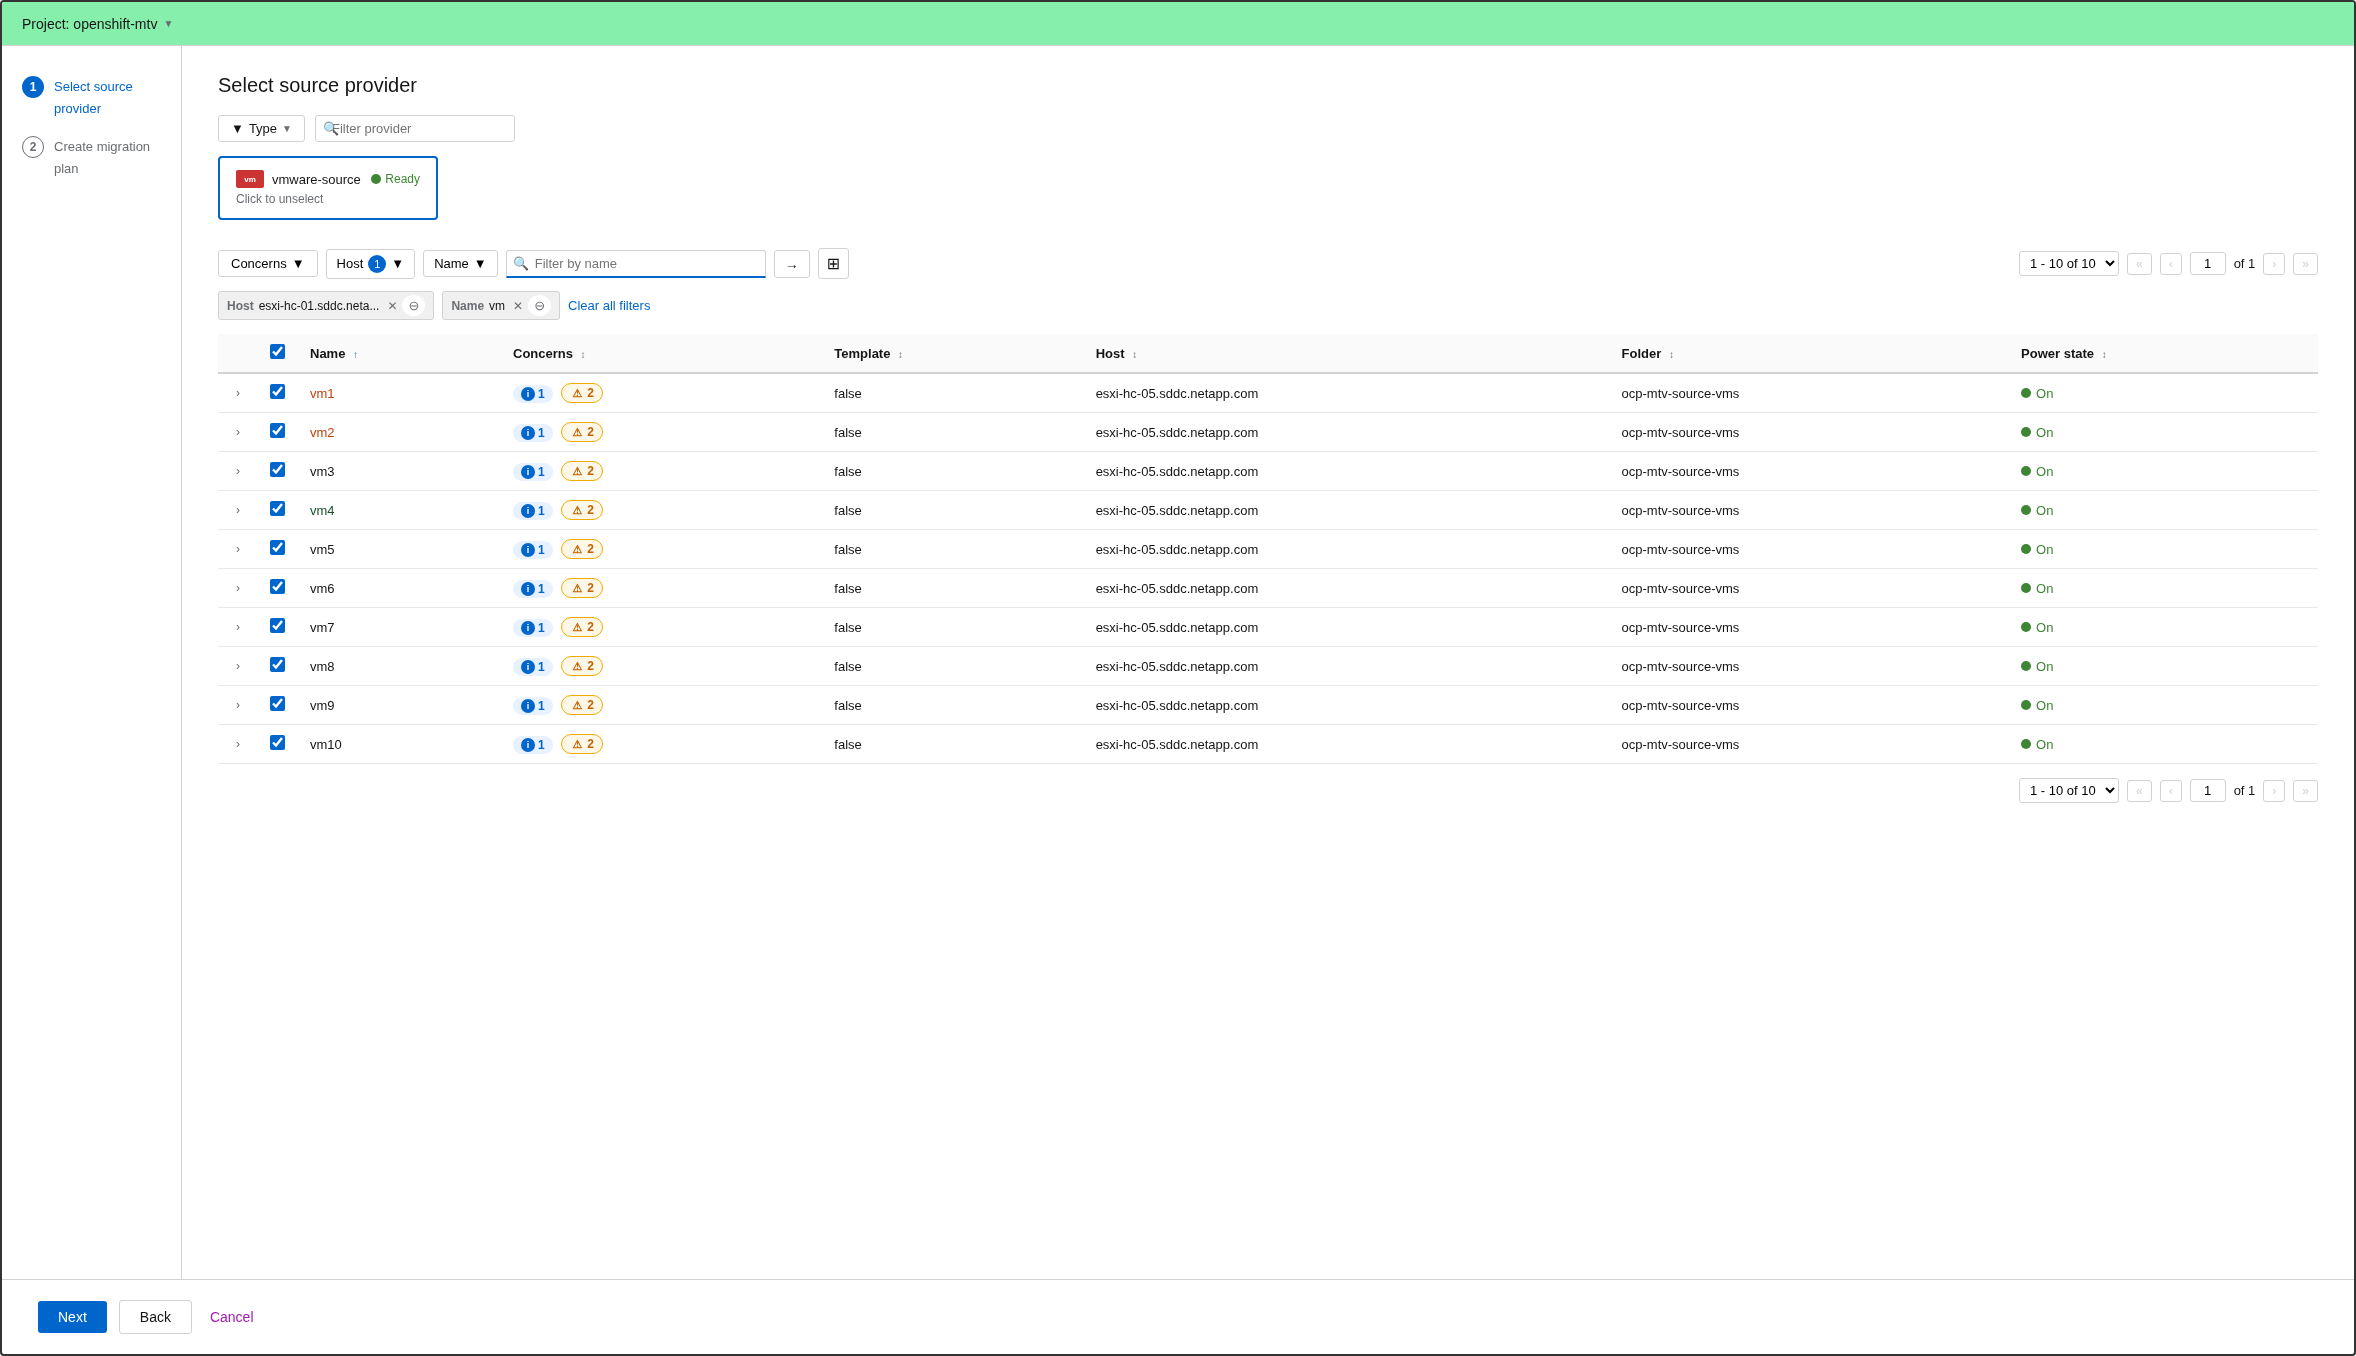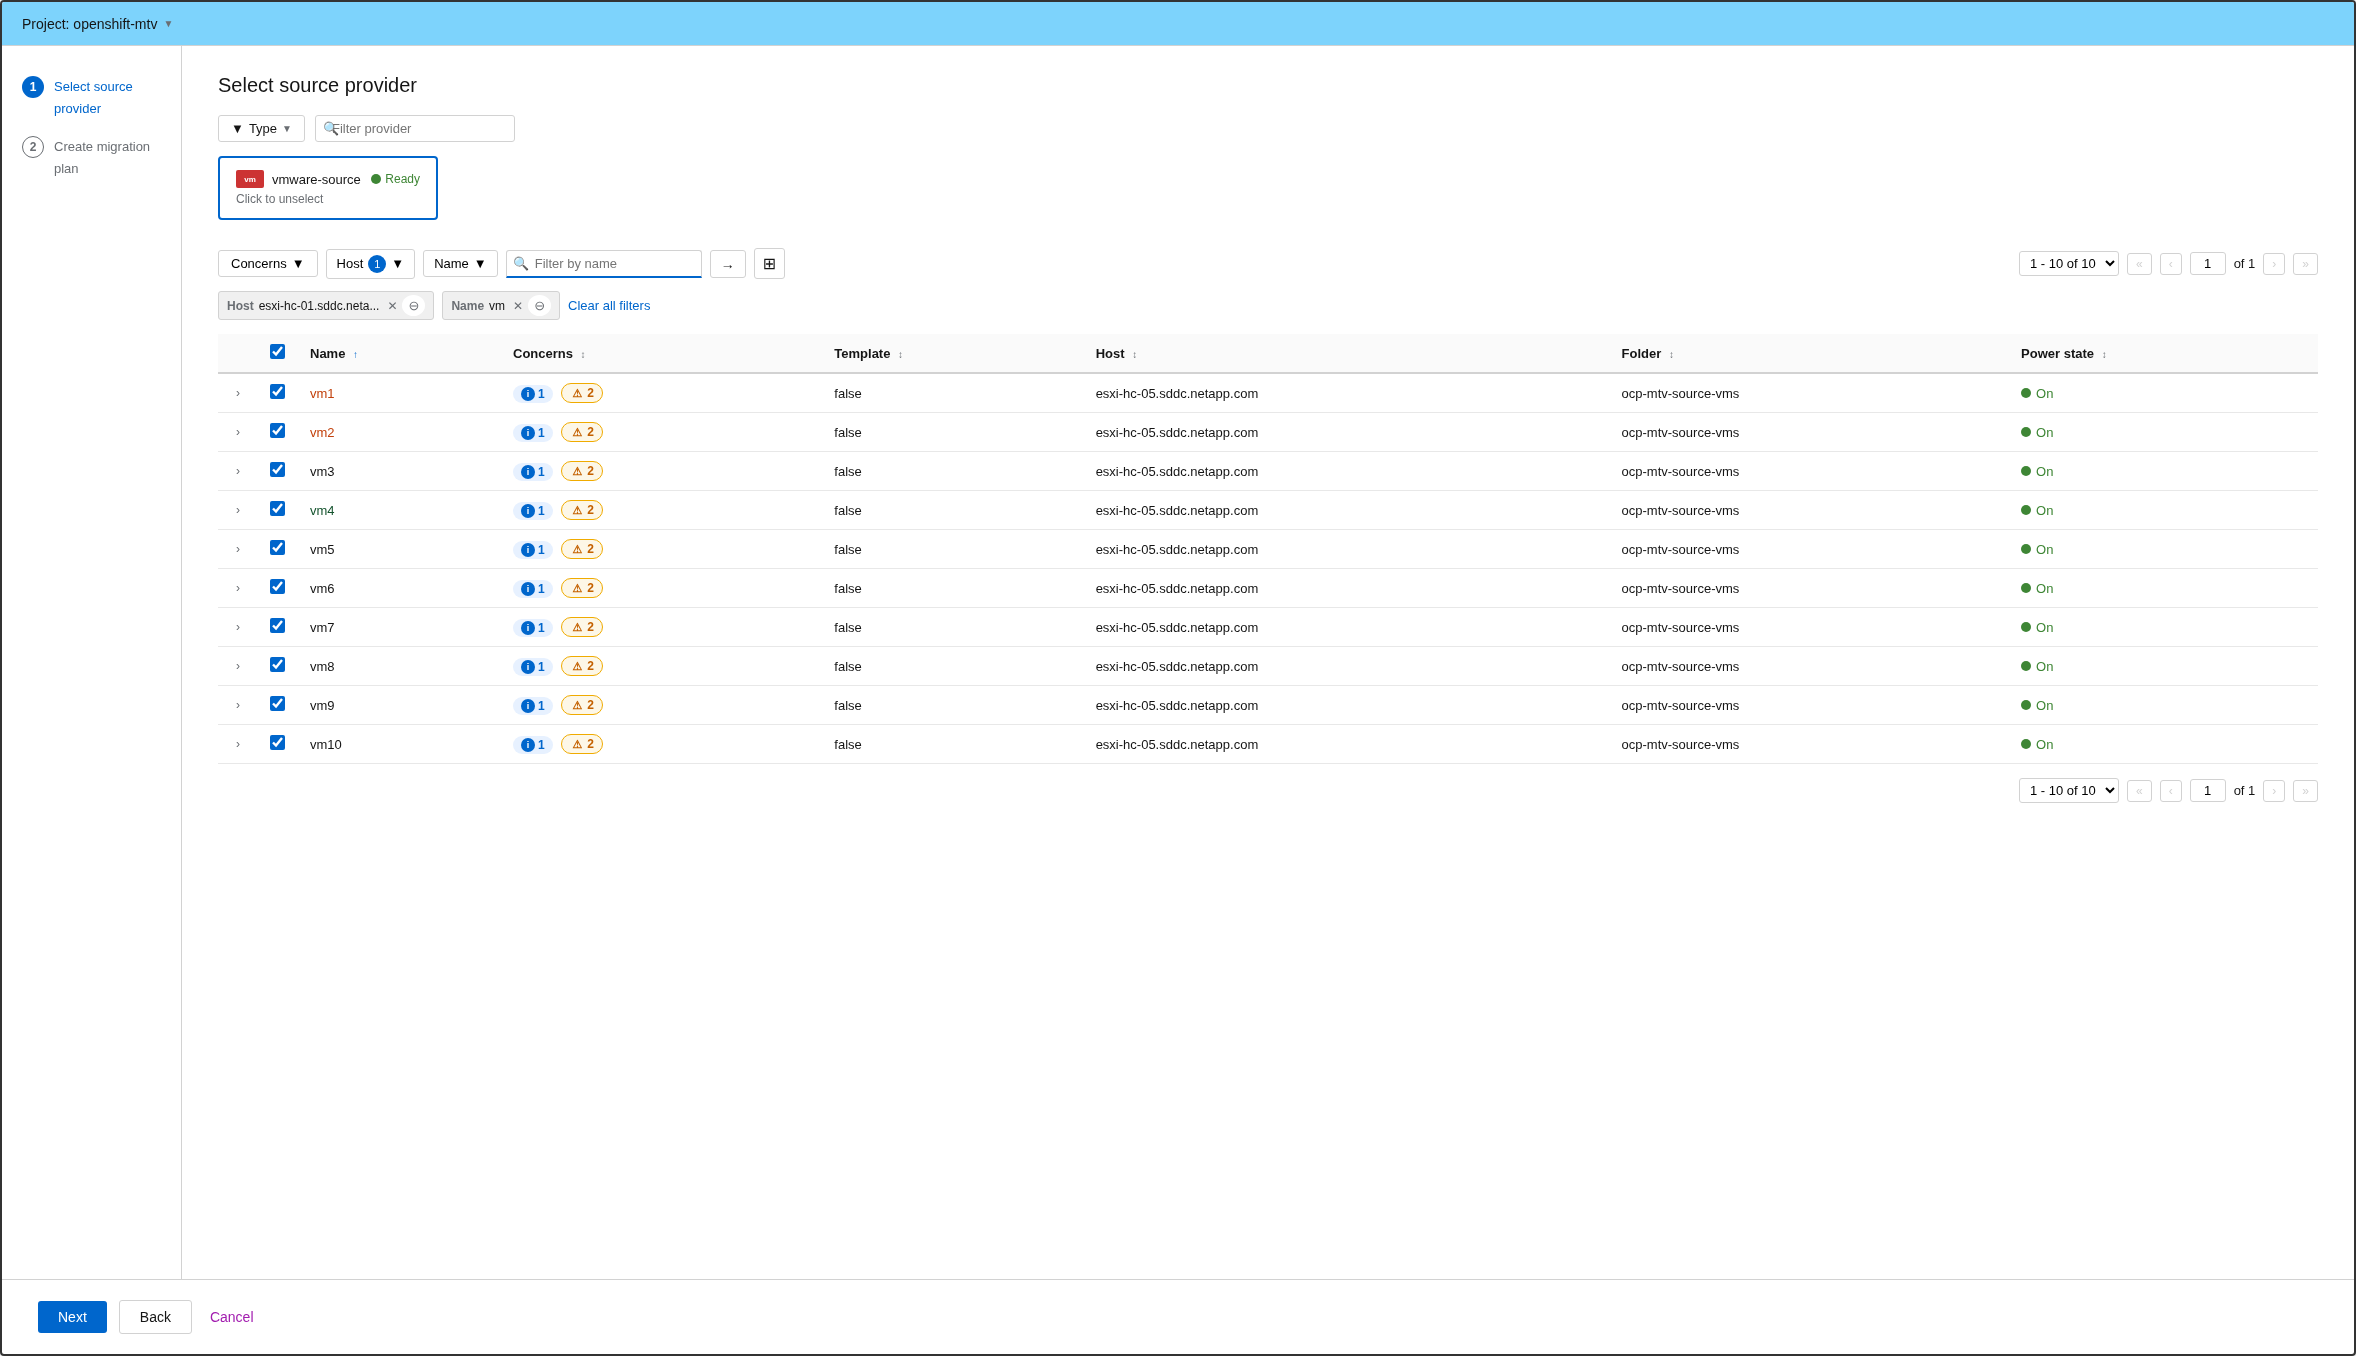--- a/index.html
+++ b/index.html
@@ -15,21 +15,21 @@
       flex-direction: column;
       overflow: hidden;
     }
 
     .top-bar {
       height: 44px;
       border-bottom: 1px solid #d2d2d2;
       display: flex;
       align-items: center;
       padding: 0 20px;
-      background: #7dd3fc;
+      background: #86efac;
     }
 
     .project-label {
       font-size: 14px;
       color: #151515;
       display: flex;
       align-items: center;
       gap: 6px;
       cursor: pointer;
     }
@@ -283,21 +283,21 @@
       color: #6a6e73;
       font-size: 13px;
     }
 
     .vm-search-input {
       border: 1px solid #d2d2d2;
       border-bottom: 2px solid #0066cc;
       border-radius: 3px 3px 0 0;
       padding: 5px 20px 5px 28px;
       font-size: 13px;
-      width: 196px;
+      width: 260px;
       outline: none;
     }
 
     .arrow-btn {
       padding: 5px 10px;
       border: 1px solid #d2d2d2;
       border-radius: 3px;
       background: #fff;
       cursor: pointer;
       font-size: 14px;

